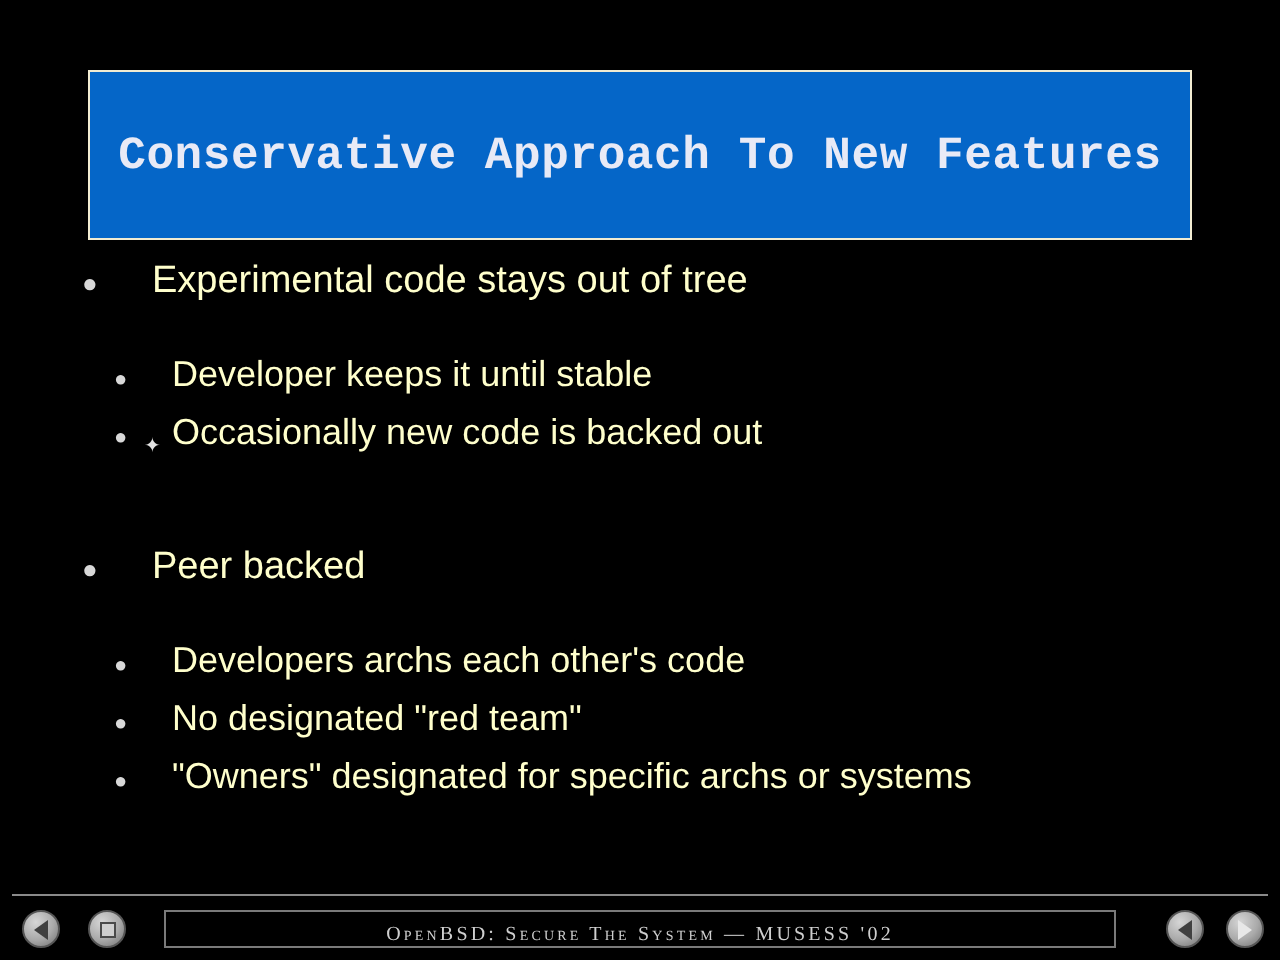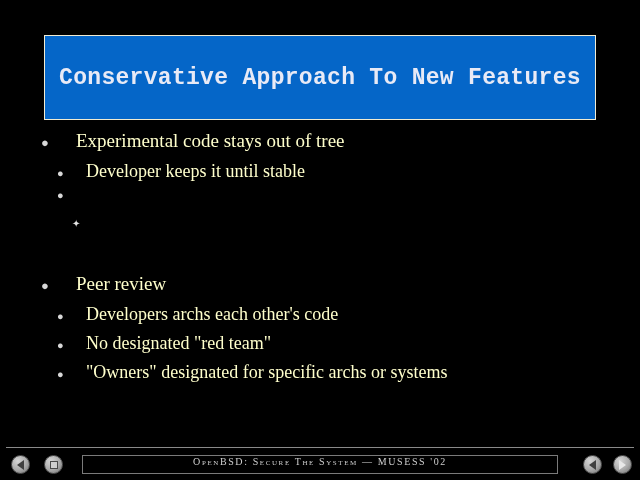--- a/index.html
+++ b/index.html
@@ -60,21 +60,20 @@
   .bullet-mark {
     flex: 0 0 auto;
     display: inline-block;
     text-align: left;
     color: #d8d8d8;
     line-height: 1;
   }
   .bullet-label {
     flex: 0 1 auto;
     white-space: nowrap;
-    font-family: Liberation Serif, serif;
   }
 
   
   .lvl1 {
     padding-left: 41px;
     height: 31px;
   }
   .lvl1 .bullet-mark {
     width: 35px;
     font-size: 13px;
@@ -87,20 +86,21 @@
   .lvl2 {
     padding-left: 57px;
     height: 29px;
   }
   .lvl2 .bullet-mark {
     width: 29px;
     font-size: 11px;
   }
   .lvl2 .bullet-label {
     font-size: 18px;
+    margin-top: 16px;
   }
 
   
   .lvl3 {
     padding-left: 72px;
     height: 28px;
   }
   .lvl3 .bullet-mark {
     width: 30px;
     font-size: 10px;
@@ -169,21 +169,21 @@
 
   #footer-caption-box {
     position: absolute;
     left: 82px;
     top: 3px;
     width: 476px;
     height: 19px;
     border: 1px solid #7a7a7a;
     box-sizing: border-box;
     display: flex;
-    align-items: flex-start;
+    align-items: flex-end;
     justify-content: center;
     background: #000000;
   }
   #footer-caption {
     color: #cfcfcf;
     font-size: 10px;
     font-variant: small-caps;
     letter-spacing: 1.6px;
     white-space: nowrap;
     font-family: "Liberation Serif", serif;
@@ -202,28 +202,29 @@
       <div class="bullet-row lvl1">
         <span class="bullet-mark">●</span>
         <span class="bullet-label">Experimental code stays out of tree</span>
       </div>
       <div class="bullet-row lvl2">
         <span class="bullet-mark">●</span>
         <span class="bullet-label">Developer keeps it until stable</span>
       </div>
       <div class="bullet-row lvl2">
         <span class="bullet-mark">●</span>
+        <span class="bullet-label">Occasionally new code is backed out</span>
       </div>
       <div class="bullet-row lvl3">
         <span class="bullet-mark">✦</span>
       </div>
       <div class="spacer-row"></div>
       <div class="bullet-row lvl1">
         <span class="bullet-mark">●</span>
-        <span class="bullet-label">Peer review</span>
+        <span class="bullet-label">Peer backed</span>
       </div>
       <div class="bullet-row lvl2">
         <span class="bullet-mark">●</span>
         <span class="bullet-label">Developers archs each other's code</span>
       </div>
       <div class="bullet-row lvl2">
         <span class="bullet-mark">●</span>
         <span class="bullet-label">No designated "red team"</span>
       </div>
       <div class="bullet-row lvl2">

